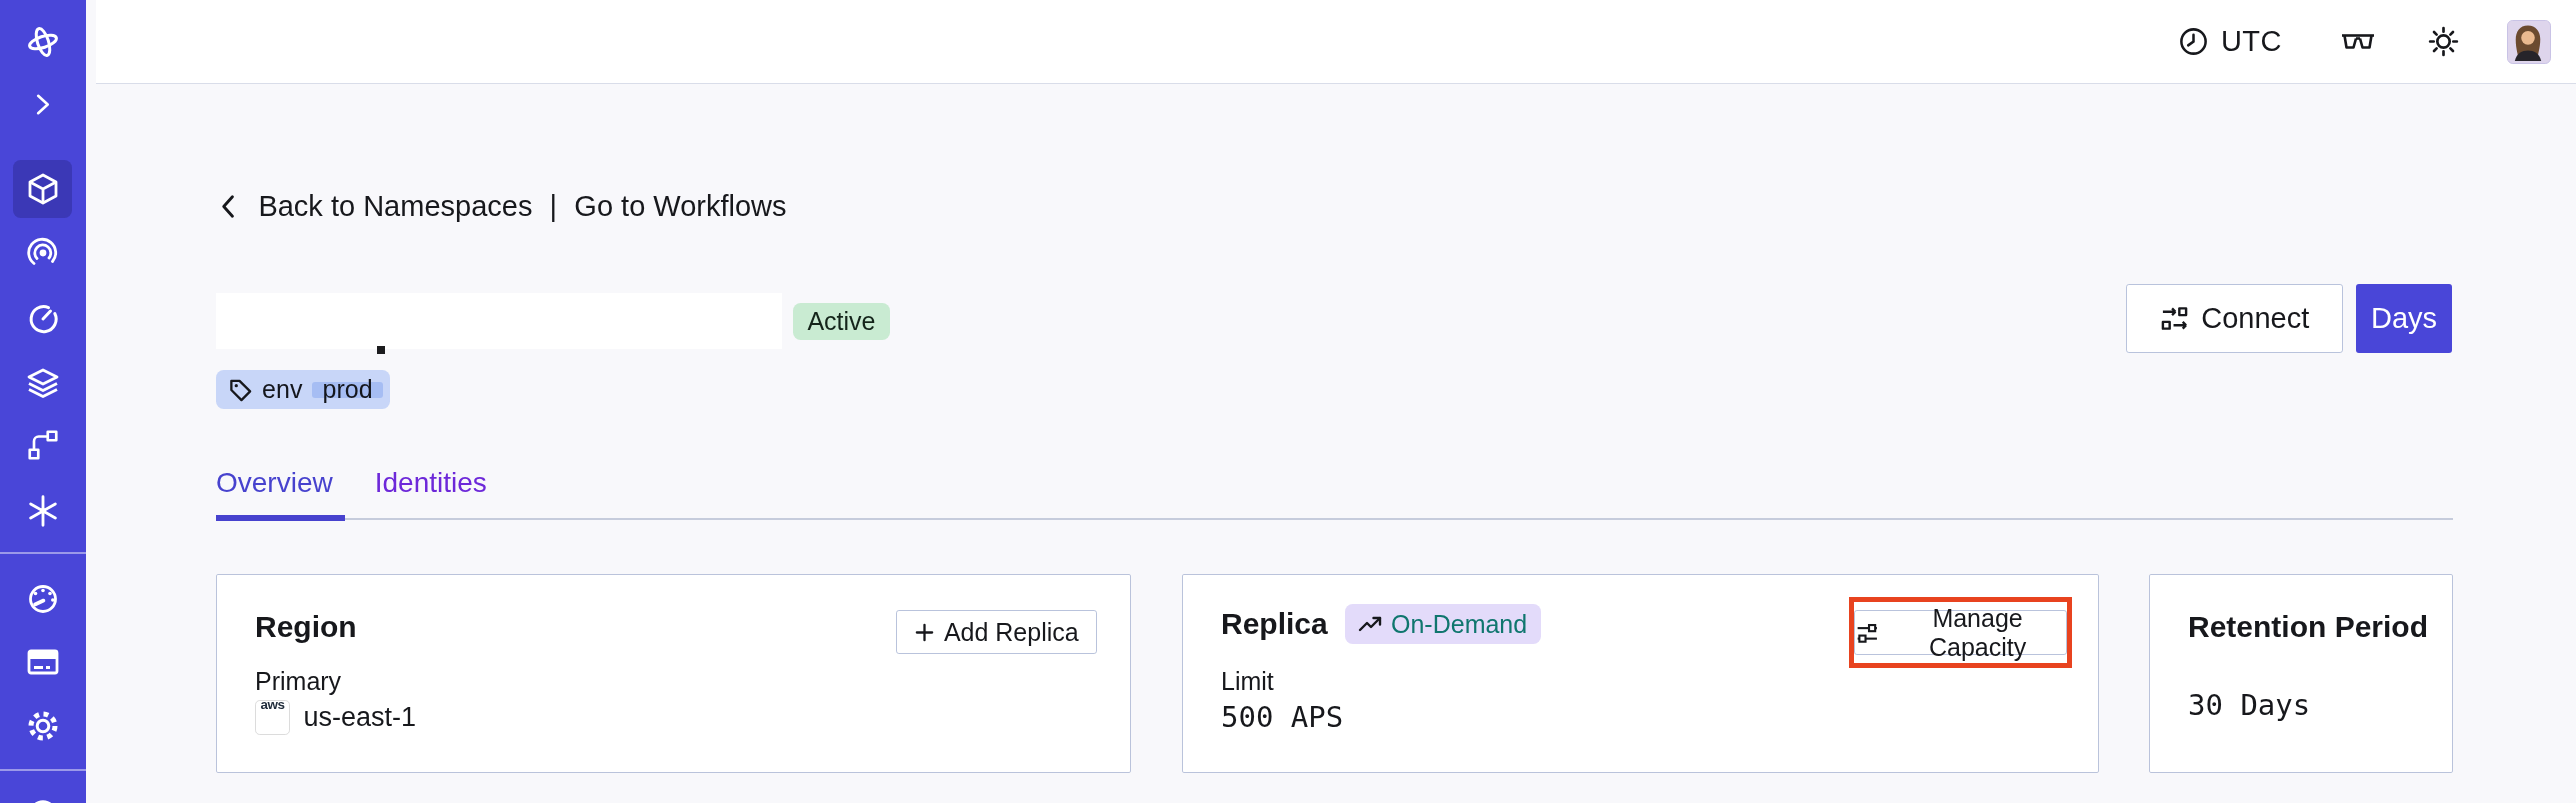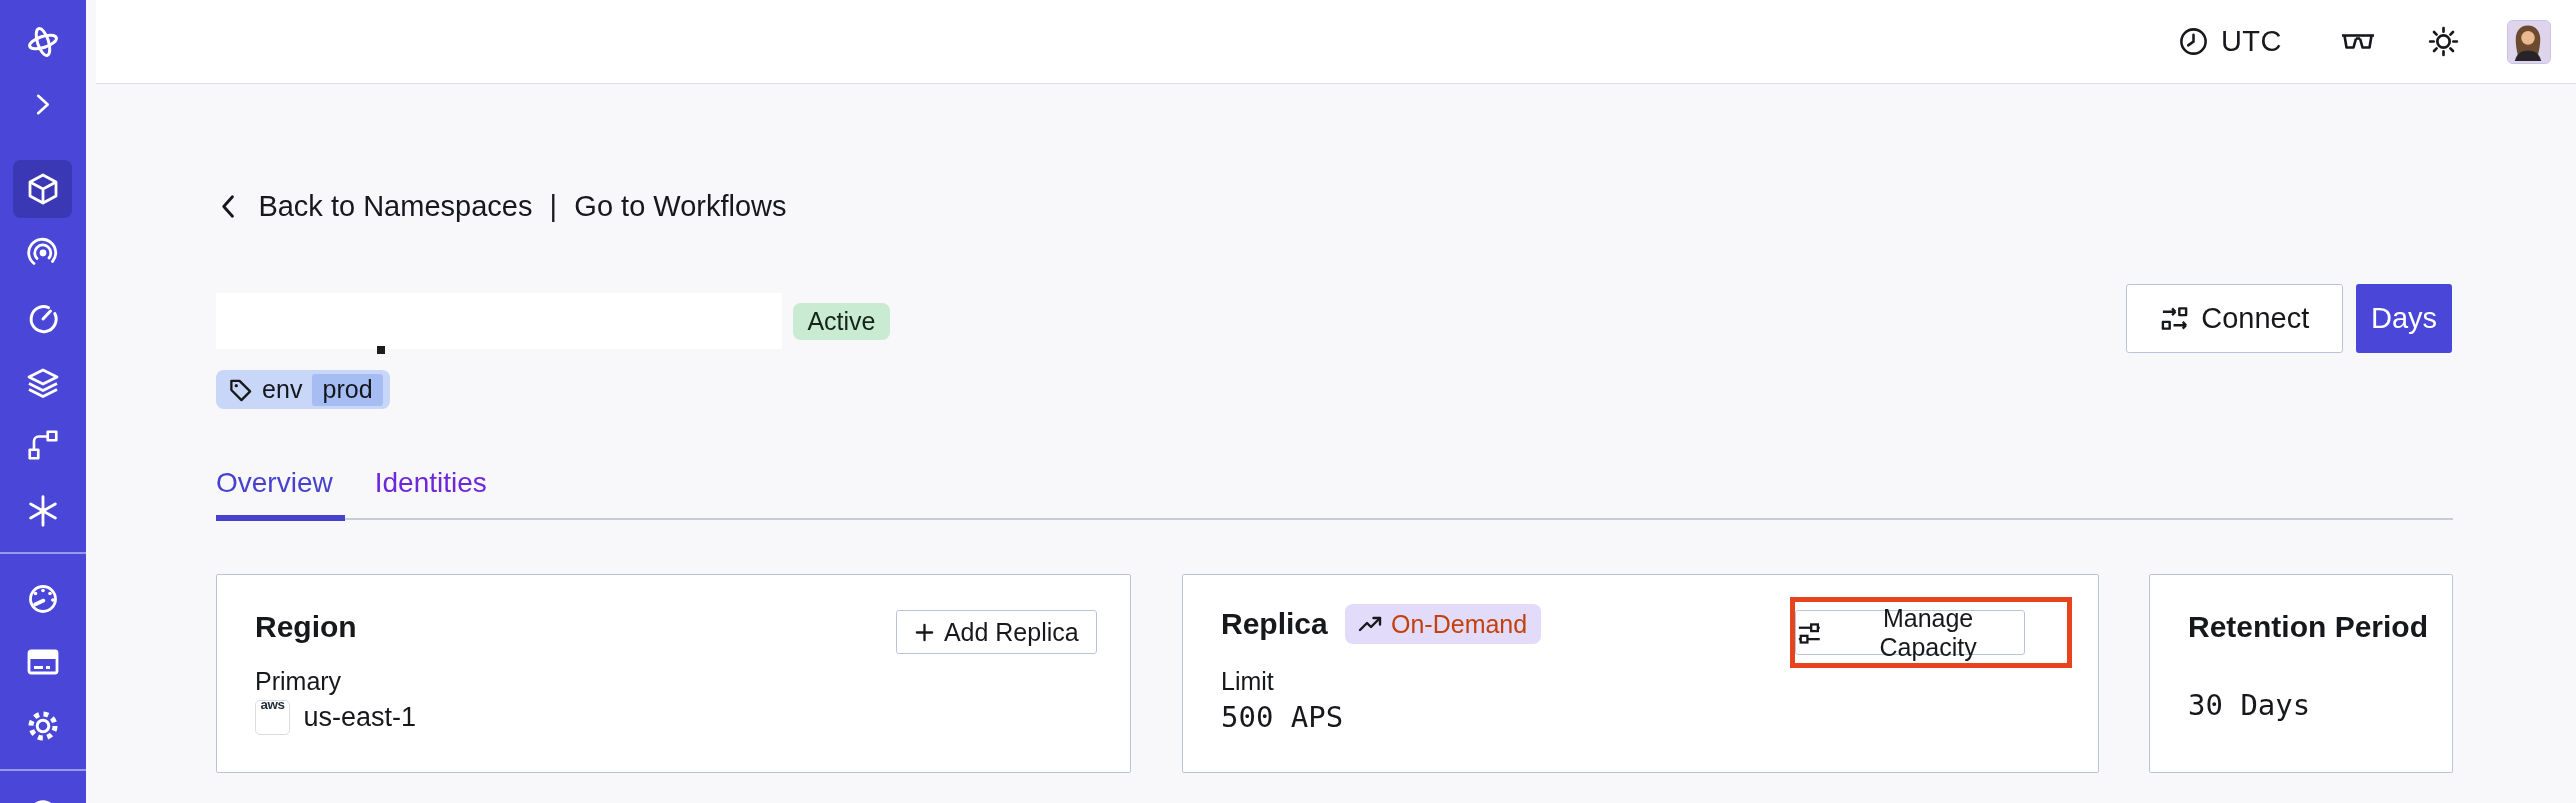--- a/index.html
+++ b/index.html
@@ -65,21 +65,21 @@
     font-size:25px; font-weight:500; color:#14241a;
   }
 
   .tag-chip {
     position:absolute; left:216px; top:370px; height:39px;
     display:flex; align-items:center; gap:9.6px;
     background:#c8d6f8; border-radius:7.7px; padding:0 6.7px 0 11.5px;
     font-size:25px; color:#14161c;
   }
   .tag-inner {
-    background:#a6bdf3; border-radius:3px; height:32px;
+    background:#a6bdf3; border-radius:3px; height:16px;
     display:flex; align-items:center; padding:0 10.5px;
   }
 
   .btn {
     display:flex; align-items:center; justify-content:center; gap:12.5px;
     background:#ffffff; border:1.9px solid #b9c3dc; border-radius:2.9px;
     cursor:pointer; color:#17181c; font-family:"Liberation Sans",sans-serif;
   }
   .connect-btn { position:absolute; left:2126px; top:284px; width:217px; height:69px; font-size:29px; font-weight:500; }
   .edit-btn {
@@ -106,29 +106,29 @@
 
   .card-title { position:absolute; left:38px; top:35px; font-size:30px; font-weight:600; }
   .card-title-row { position:absolute; left:38px; top:29px; display:flex; align-items:center; gap:17.3px; }
   .card-title-row .card-title { position:static; }
   .card-label { position:absolute; left:38px; top:92px; font-size:25px; }
   .card-value { position:absolute; left:38px; top:125px; font-size:27px; display:flex; align-items:center; gap:13.4px; }
   .mono-value { font-family:"DejaVu Sans Mono", monospace; font-size:29px; }
 
   .badge-ondemand {
     height:40px; display:flex; align-items:center; gap:8.6px; padding:0 13.4px;
-    background:#e3dbfa; border-radius:7.7px; font-size:25px; font-weight:400; color:#c2410c;
+    background:#e3dbfa; border-radius:7.7px; font-size:25px; font-weight:400; color:#0f766e;
   }
 
   .add-replica-btn { position:absolute; right:33px; top:35px; height:44px; padding:0 17.3px; font-size:25px; gap:8.6px; }
 
   .annotation-box {
-    position:absolute; right:26px; top:22px; width:282px; height:71px;
+    position:absolute; right:26px; top:22px; width:223px; height:71px;
     border:5.8px solid #e8431f;
-    display:flex; align-items:center; justify-content:flex-start;
+    display:flex; align-items:center; justify-content:center;
   }
   .manage-btn { width:230px; height:45px; font-size:25px; gap:9.6px; }
 
   .aws-badge {
     width:35px; height:35px; border:1.9px solid #dcdcdc; border-radius:4.8px; background:#fff;
     display:flex; flex-direction:column; align-items:center; justify-content:center;gap:24px;
   }
   .aws-text { font-size:13.4px; font-weight:bold; letter-spacing:-0.5px; line-height:12.5px; color:#232f3e; }
 </style>
 </head>

